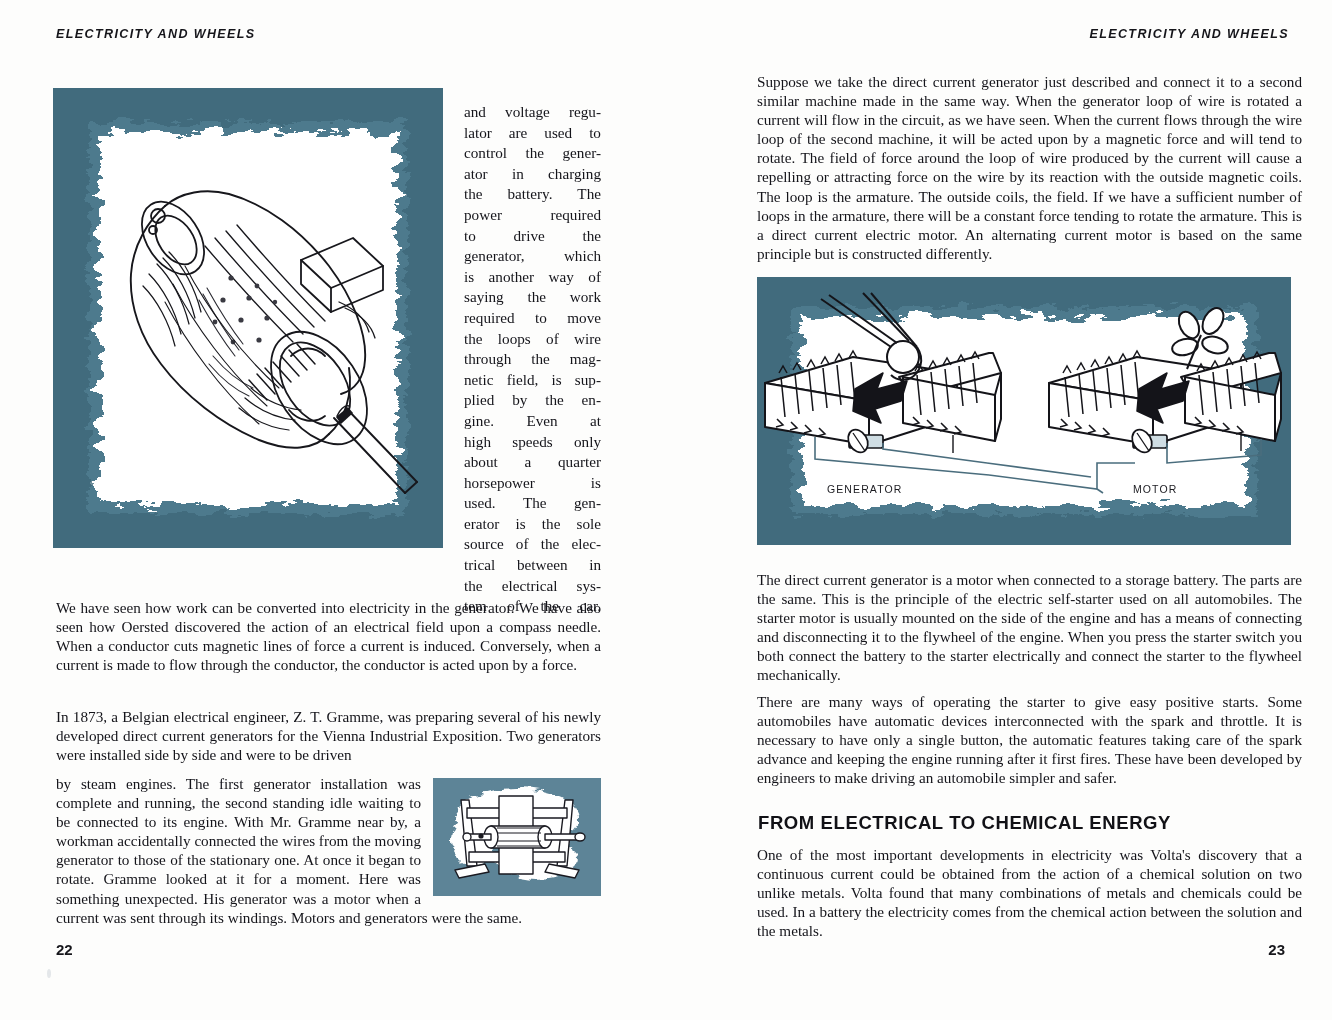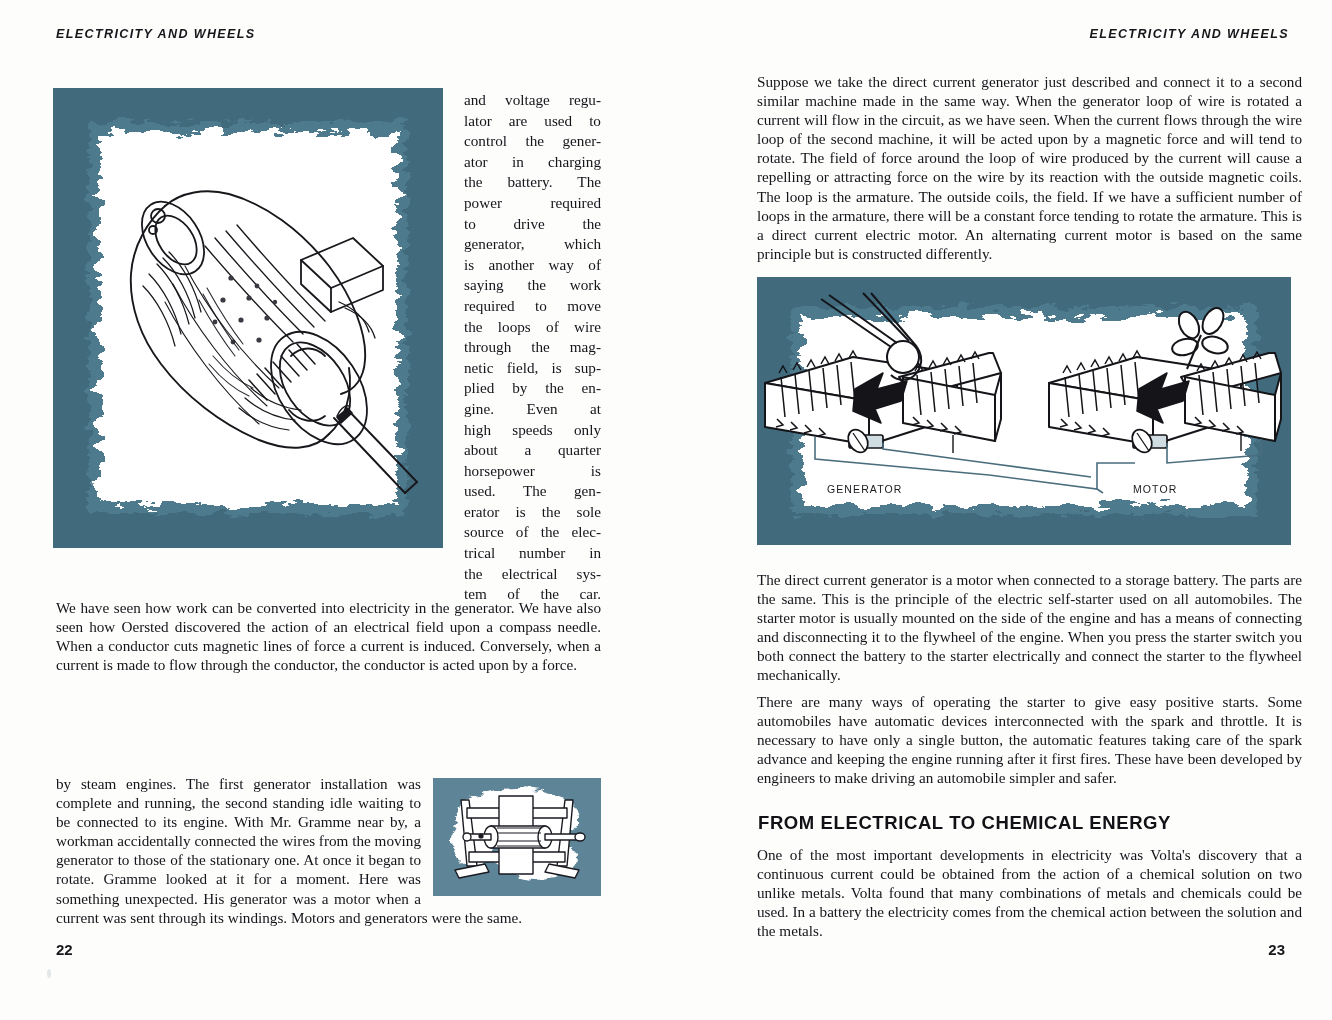--- a/index.html
+++ b/index.html
@@ -60,21 +60,21 @@
 
   .leftcol  { left: 56px;  width: 545px; }
   .rightcol { left: 91px;  width: 545px; }
 
   
   .lp-intro  { top: 51px;  }
   
   .lp-wrap {
     position: absolute;
     left: 464px;
-    top: 90px;
+    top: 102px;
     width: 137px;
     font-size: 15.2px;
     line-height: 20.6px;
     text-align: justify;
     text-align-last: justify;
     color: #14141a;
   }
   .lp-wrap span { display: block; white-space: nowrap; }
   .lp-wrap span.j {
     display: flex;
@@ -422,36 +422,39 @@
           <i style="font-style: normal;">sole</i>
         </span>
         <span class="j">
           <i style="font-style: normal;">source</i>
           <i style="font-style: normal;">of</i>
           <i style="font-style: normal;">the</i>
           <i style="font-style: normal;">elec-</i>
         </span>
         <span class="j">
           <i style="font-style: normal;">trical</i>
-          <i style="font-style: normal;">number</i>
+          <i style="font-style: normal;">between</i>
           <i style="font-style: normal;">in</i>
         </span>
         <span class="j">
           <i style="font-style: normal;">the</i>
           <i style="font-style: normal;">electrical</i>
           <i style="font-style: normal;">sys-</i>
         </span>
         <span style="text-align: right;">tem of the car.</span>
       </div>
 
 
     <div class="col leftcol lp-body1">
       <p>We have seen how work can be converted into electricity in the generator. We have also seen how Oersted discovered the action of an electrical field upon a compass needle. When a conductor cuts magnetic lines of force a current is induced. Conversely, when a current is made to flow through the conductor, the conductor is acted upon by a force.</p>
     </div>
 
+    <div class="col leftcol lp-body2">
+      <p>In 1873, a Belgian electrical engineer, Z. T. Gramme, was preparing several of his newly developed direct current generators for the Vienna Industrial Exposition. Two generators were installed side by side and were to be driven</p>
+    </div>
 
     <div class="lp-body3">
       <div class="inset-float">
         <div class="plate inset-plate" style="position:relative;left:0;top:0;">
           <svg viewBox="0 0 168 118" preserveAspectRatio="none">
             <defs>
               <filter id="rough3">
                 <feTurbulence type="fractalNoise" baseFrequency="0.07 0.16" numOctaves="3" seed="3" result="n"></feTurbulence>
                 <feDisplacementMap in="SourceGraphic" in2="n" scale="10" xChannelSelector="R" yChannelSelector="G"></feDisplacementMap>
               </filter>

